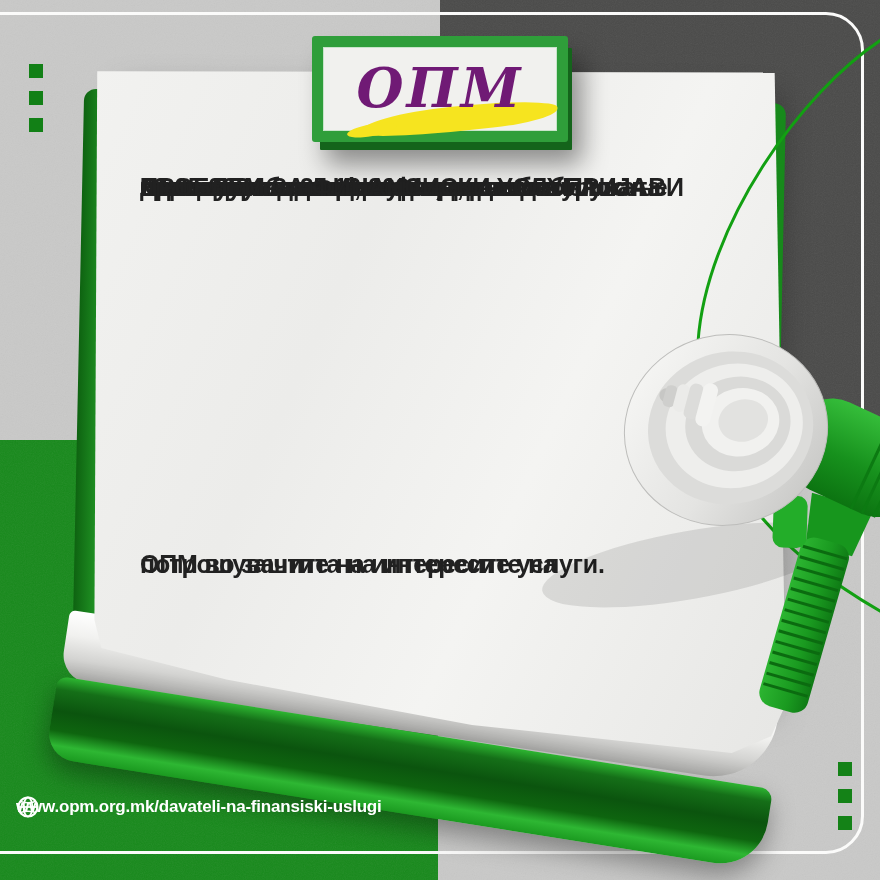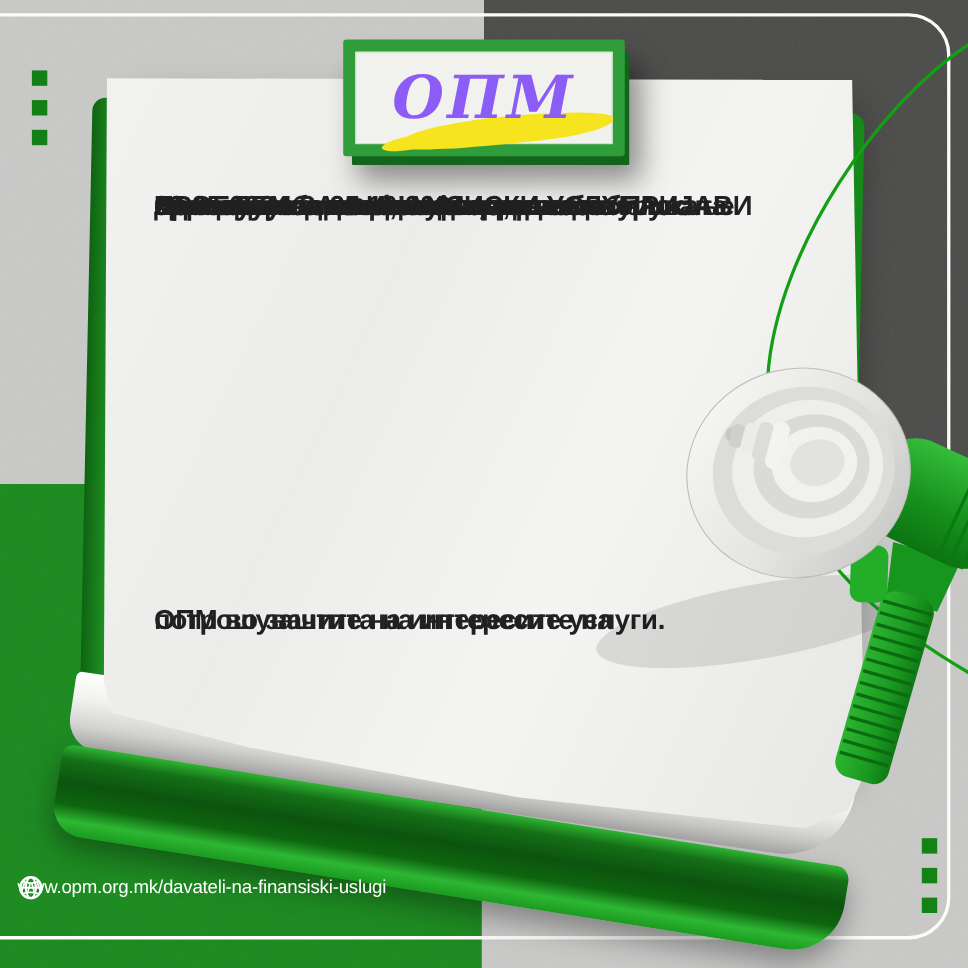--- a/index.html
+++ b/index.html
@@ -51,26 +51,26 @@
   .logo{left:312px;top:36px;width:256px;height:106px;background:#2f9e3a;border-radius:3px;
     box-shadow:6px 10px 0 -2px #14641b,14px 22px 26px rgba(0,0,0,.42);}
   .logo-inner{left:11px;top:11px;right:11px;bottom:11px;background:#f1f1ee;
     border:1px solid #c8e4ca;}
   .logo-brush{left:36px;top:58px;width:198px;height:25px;background:#f6e41f;
     transform:rotate(-6deg);border-radius:55% 65% 40% 60% / 75% 55% 60% 40%;}
   .logo-brush::before{content:"";position:absolute;left:-14px;top:9px;width:50px;height:12px;
     background:#f6e41f;transform:rotate(-4deg);border-radius:50%;}
   .logo-text{left:0;top:2px;width:100%;text-align:center;
     font-family:"DejaVu Serif",serif;font-style:italic;font-weight:bold;
-    font-size:54px;line-height:76px;color:#8b5cf6;letter-spacing:3px;}
+    font-size:54px;line-height:76px;color:#701a75;letter-spacing:3px;}
 
   
   .urlbar{left:16px;top:792px;width:420px;height:30px;display:flex;align-items:center;gap:9px;}
   .urlbar svg{position:static;}
-  .url-text{position:static;font-weight:normal;font-size:17px;color:#ffffff;letter-spacing:-.2px;}
+  .url-text{position:static;font-weight:bold;font-size:17px;color:#ffffff;letter-spacing:-.2px;}
 
   .mega,.swoosh-wrap{left:0;top:0;width:880px;height:880px;pointer-events:none;}
 </style>
 </head>
 <body>
 
 <div id="canvas">
 
   <div class="dark-sliver"></div>
   <div class="dark-panel"></div>

